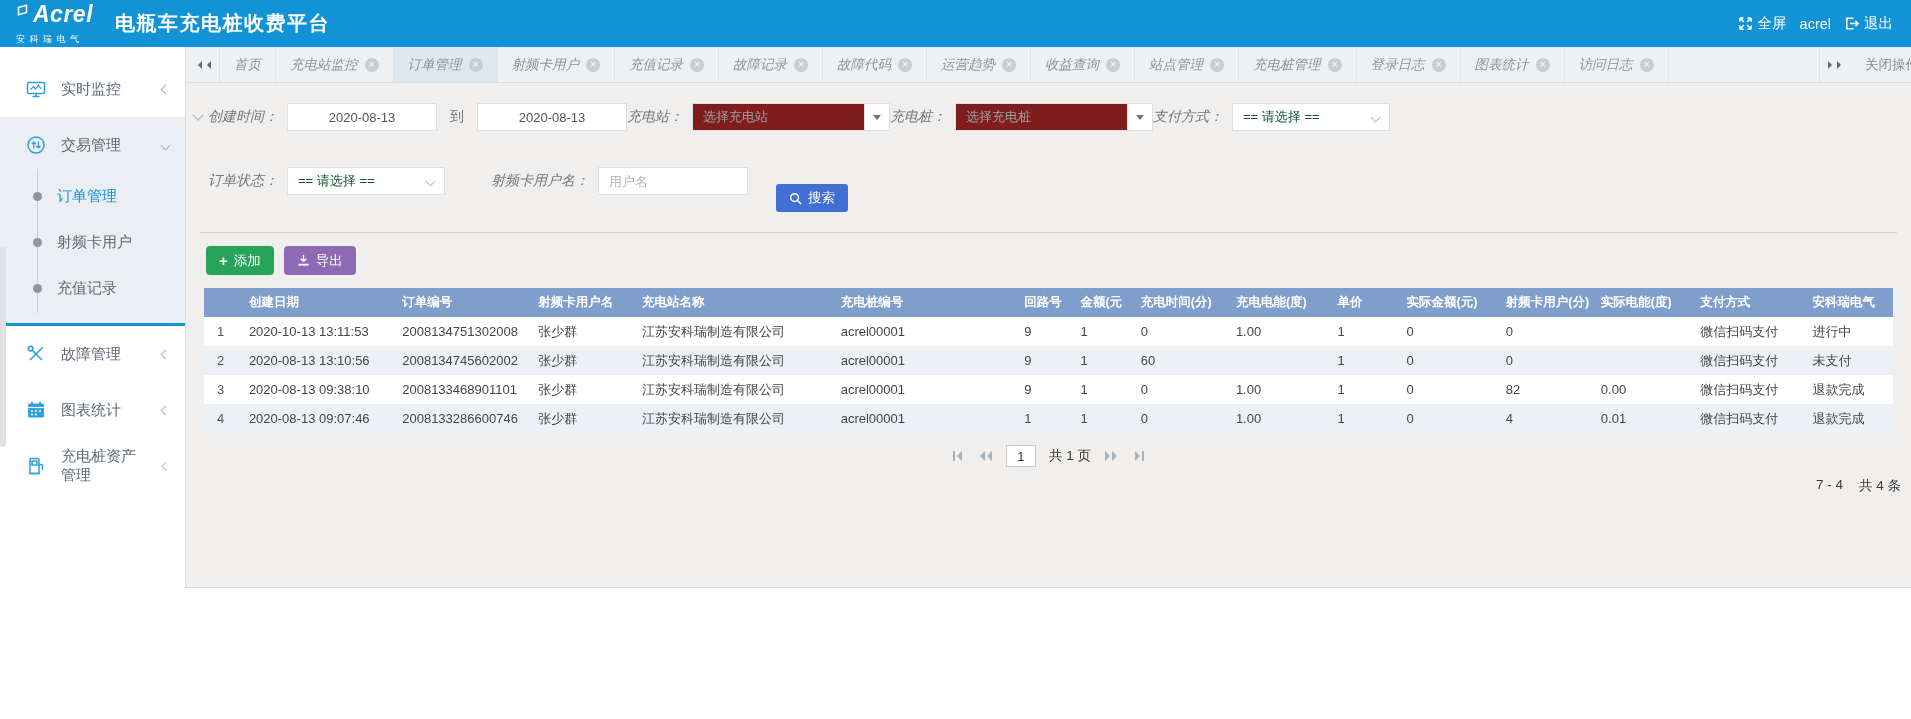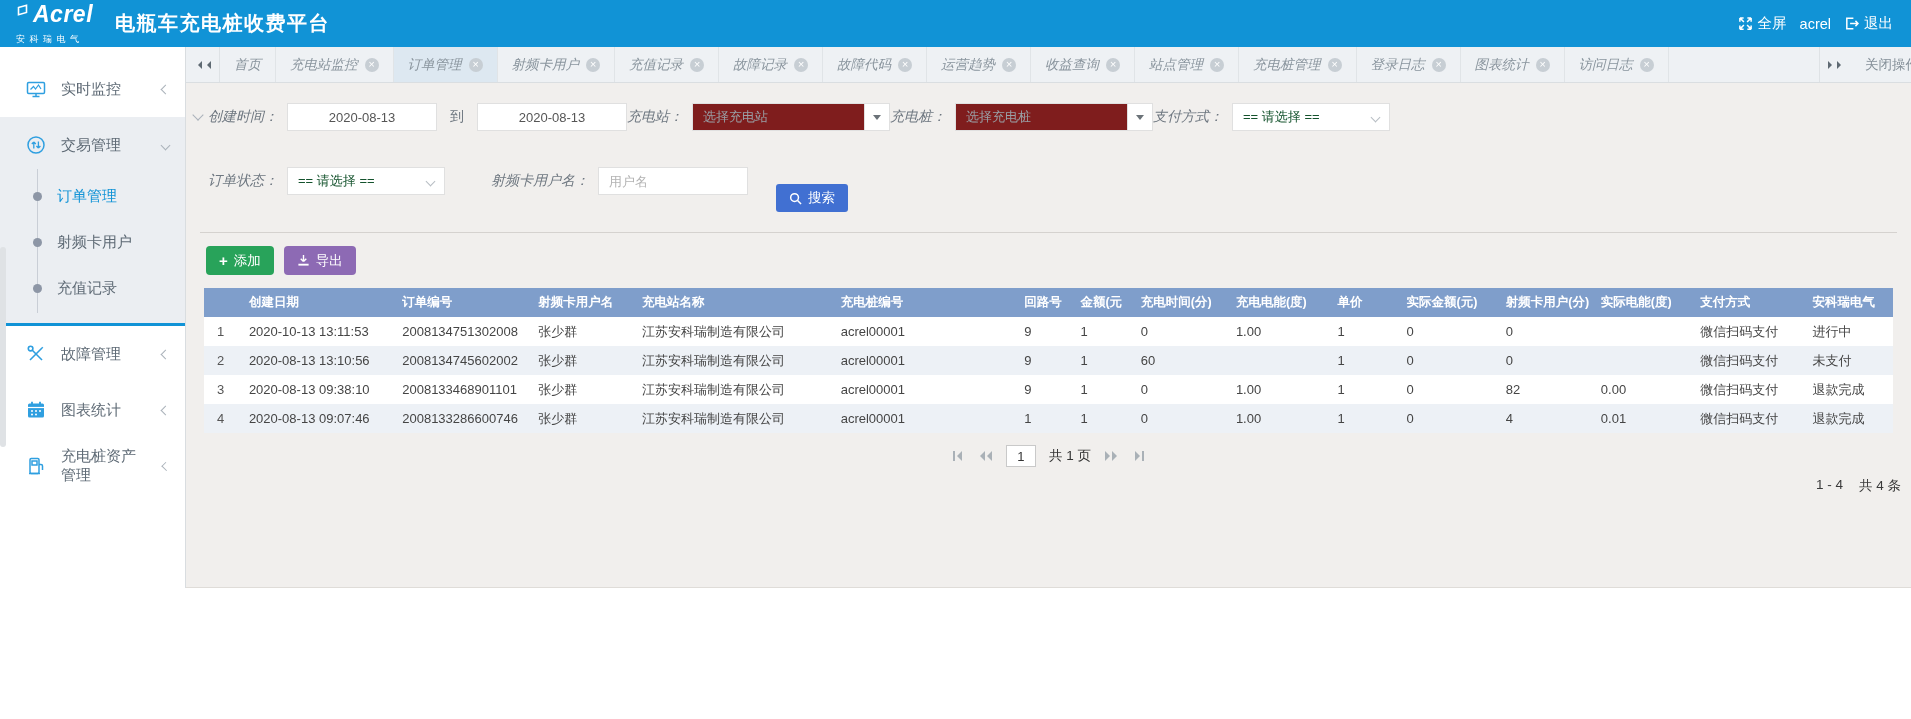--- a/index.html
+++ b/index.html
@@ -526,19 +526,19 @@
           <span class="pg-btn">
               <span class="tri tri-r"></span>
               <span class="tri tri-r"></span>
             </span>
           <span class="pg-btn">
               <span class="tri tri-r"></span>
               <span class="pg-bar"></span>
             </span>
         </div>
         <div class="pager-count">
-          <span>1 - 4</span>
+          <span>7 - 4</span>
           <span>共 4 条</span>
         </div>
       </div>
     </div>
   </div>
 </div>
 
 </body></html>

